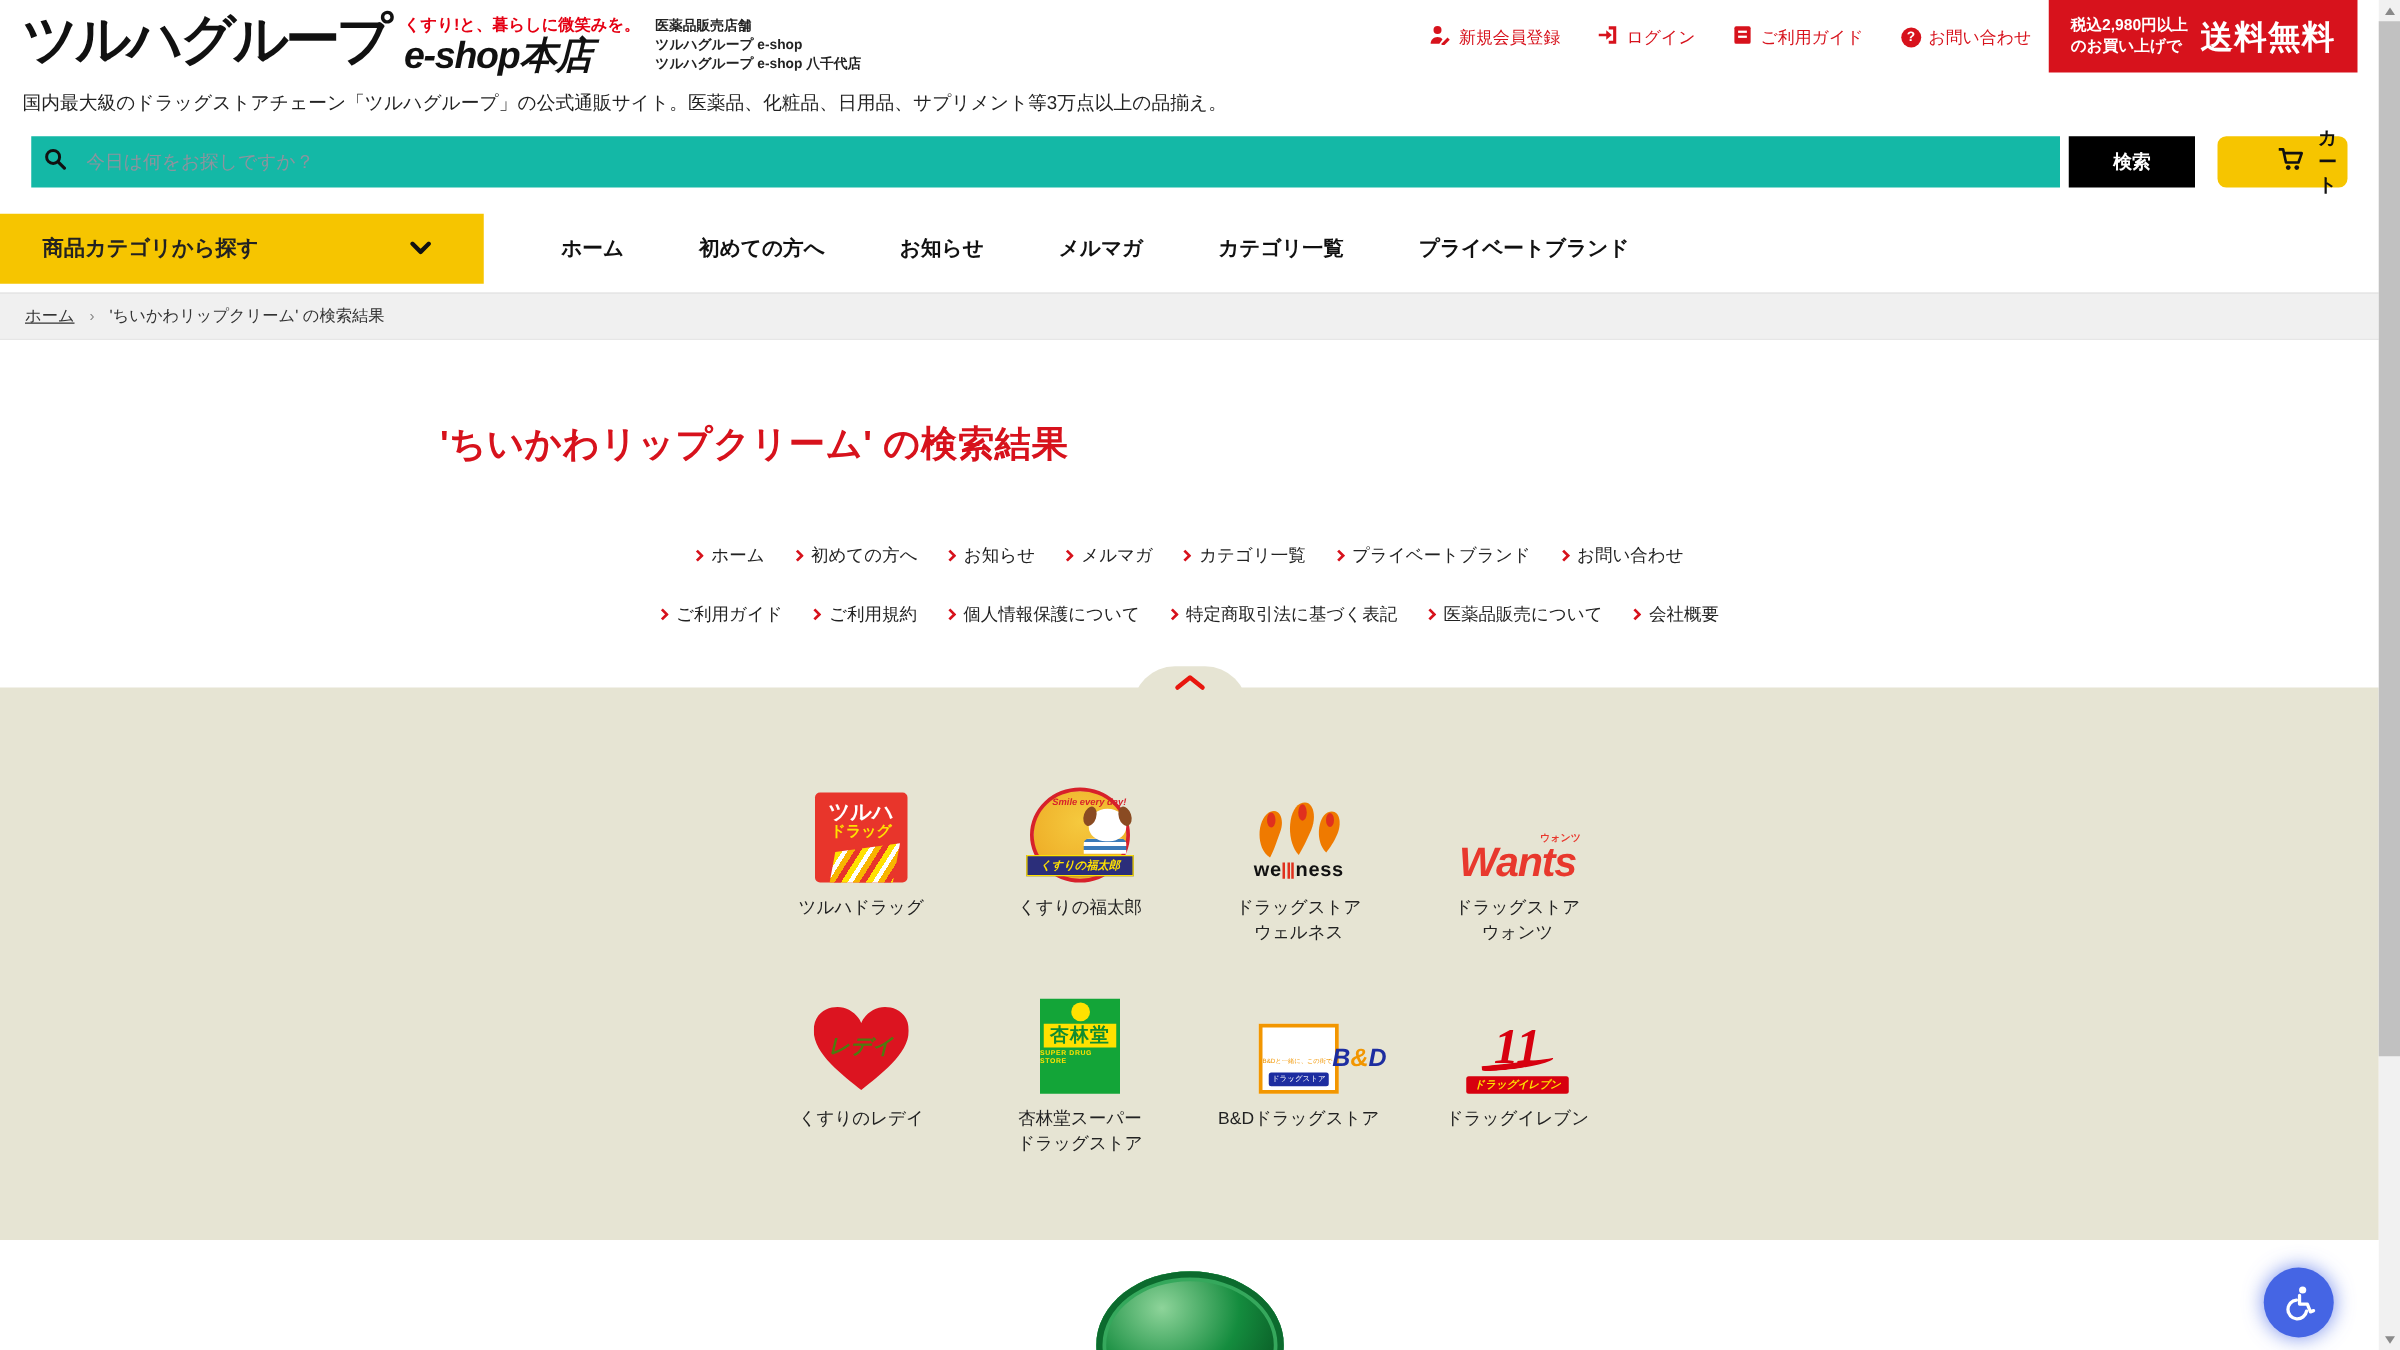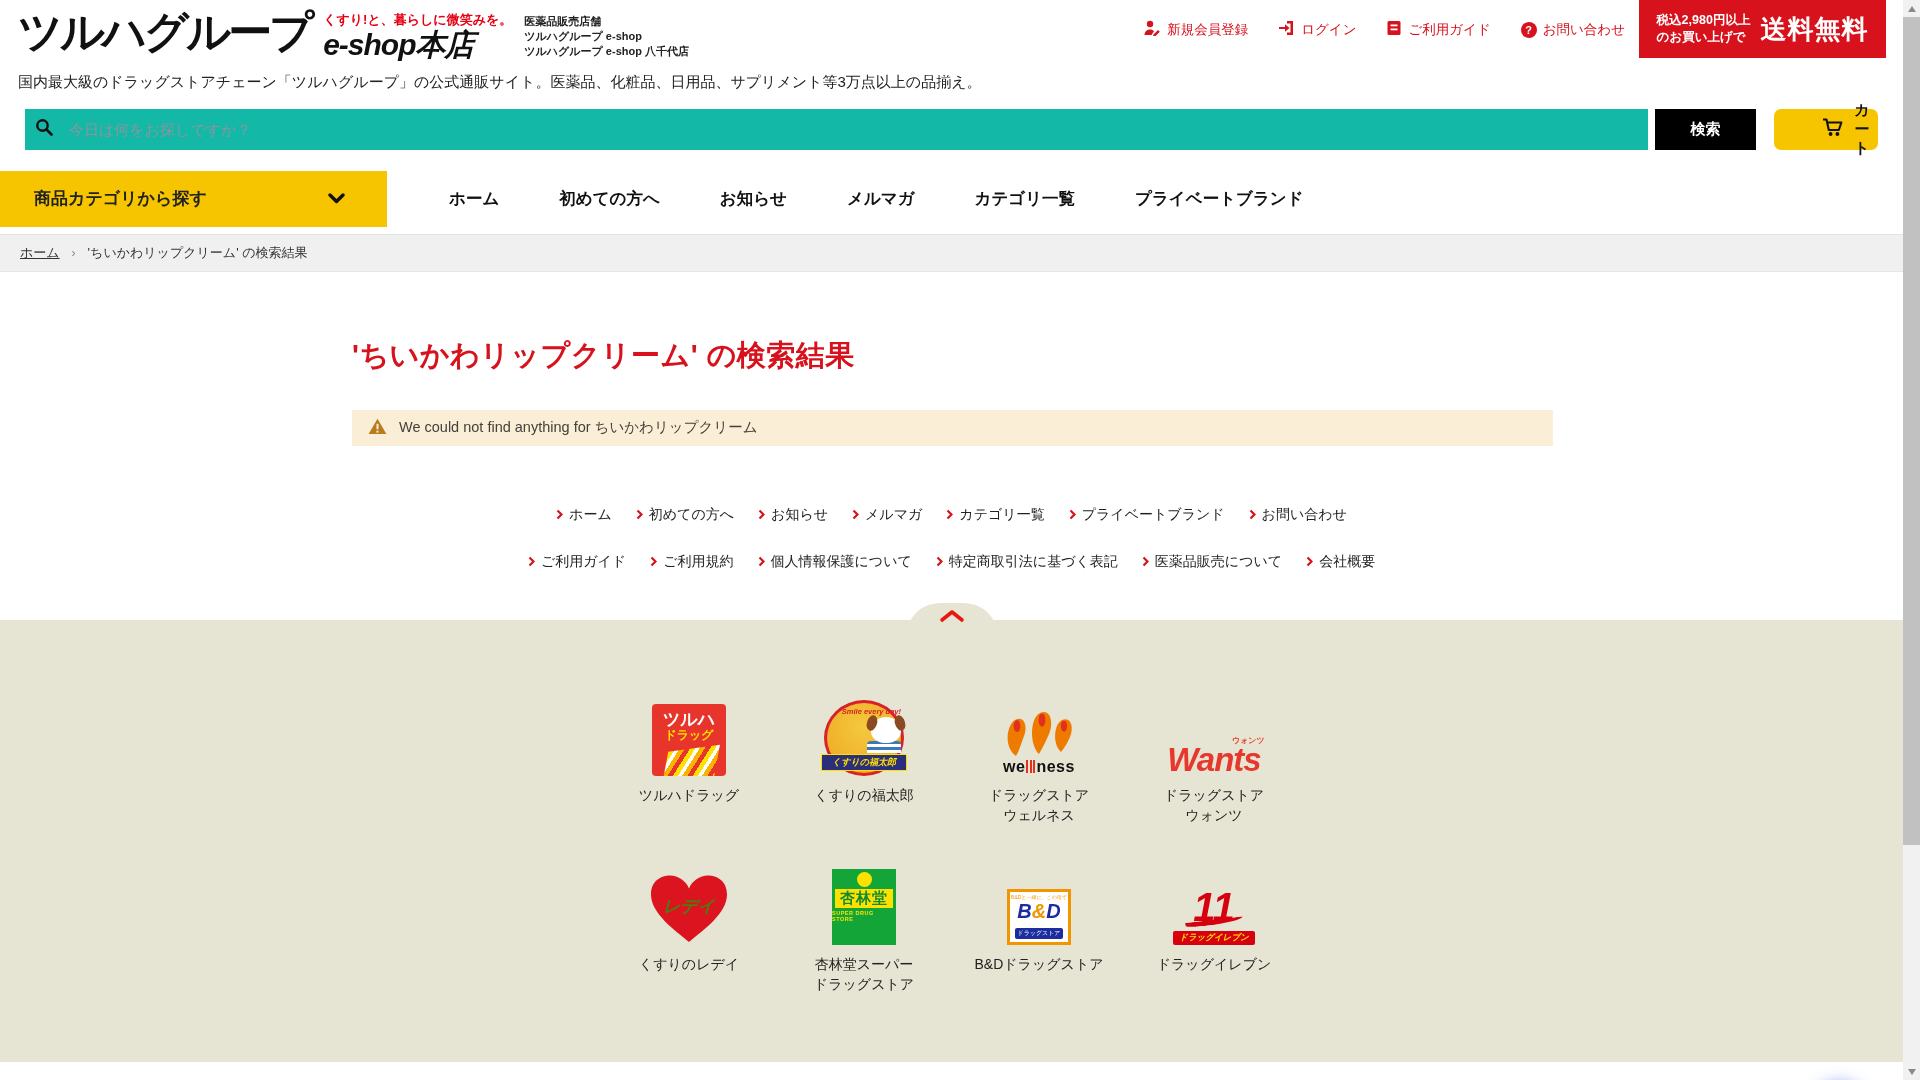--- a/index.html
+++ b/index.html
@@ -111,30 +111,30 @@
 
   
   .lg-kyor { width:64px; height:76px; background:#13a538; display:flex; flex-direction:column; align-items:center; padding-top:3px; }
   .lg-kyor .smile { width:15px; height:15px; border-radius:50%; background:#ffe100; }
   .lg-kyor .nameband { background:#ffe100; width:58px; text-align:center; margin-top:2px; padding:0 1px; }
   .lg-kyor .nameband span { color:#0f8c30; font-weight:900; font-size:15px; letter-spacing:1px; }
   .lg-kyor .sub { color:#ffe100; font-weight:bold; font-size:5.5px; margin-top:2px; letter-spacing:0.5px; }
 
   
   .lg-bd { width:64px; height:56px; background:#fff; border:3px solid #f29600; position:relative;
-     display:flex; flex-direction:column; align-items:center; }
+     display:flex; flex-direction:row; align-items:center; }
   .lg-bd .toptxt { color:#f29600; font-size:5px; margin-top:2px; white-space:nowrap; }
   .lg-bd .mark { font-size:20px; font-weight:900; font-style:italic; color:#1d2da0; line-height:1.1; }
   .lg-bd .mark em { color:#f29600; font-style:italic; }
   .lg-bd .bdband { position:absolute; bottom:3px; left:5px; right:5px; background:#1d2da0; color:#fff;
      font-size:6px; text-align:center; border-radius:2px; padding:1px 0; }
 
   
   .lg-eleven { display:flex; flex-direction:column; align-items:center; }
-  .lg-eleven .num { color:#d7000f; font-size:40px; font-weight:900; font-style:italic; line-height:0.9; }
+  .lg-eleven .num { color:#d7000f; font-size:40px; font-weight:900; font-style:italic; line-height:0.9;font-family:Liberation Serif, serif; }
   .lg-eleven .swoosh { width:58px; height:8px; border-bottom:5px solid #d7000f; border-radius:0 0 100% 40%; margin-top:-8px; transform:rotate(-6deg); }
   .lg-eleven .band { margin-top:6px; background:#d7000f; color:#ffe100; font-weight:bold; font-style:italic;
      font-size:8.5px; padding:1px 6px; border-radius:2px; white-space:nowrap; }
 
   
   .bottom-area { position:relative; height:95px; background:#fff; }
   .seal { position:absolute; left:50%; transform:translateX(-50%); top:25px; width:150px; height:118px; border-radius:50%;
      background:radial-gradient(ellipse at 35% 25%, #8ed49a, #148c3e 45%, #0a5c26 75%, #06401a);
      display:flex; flex-direction:column; align-items:center; box-shadow:inset 0 0 0 5px #0c6b2e, inset 0 0 0 8px #35a85c; }
   .a11y-btn { position:absolute; right:36px; bottom:17px; width:56px; height:56px; border-radius:50%;
@@ -261,30 +261,20 @@
 
   <div class="breadcrumb">
     <a class="bc-home">ホーム</a>
     <span class="bc-sep">›</span>
     <span>'ちいかわリップクリーム' の検索結果</span>
   </div>
 
   <main>
     <h1 class="results-title">'ちいかわリップクリーム' の検索結果</h1>
 
-    <div class="warning-box">
-      <span>
-        <svg width="19" height="17" viewBox="0 0 19 17">
-            <path d="M9.5 0.8 18.4 16H0.6Z" fill="#b97c1c"></path>
-            <rect x="8.5" y="5.8" width="2" height="5.4" fill="#fbeed7"></rect>
-            <rect x="8.5" y="12.6" width="2" height="2" fill="#fbeed7"></rect>
-          </svg>
-      </span>
-      <span>We could not find anything for ちいかわリップクリーム</span>
-    </div>
 
     <div class="footer-links">
       <div class="fl-row">
         <a class="fl-item">
             <svg class="chevron-red" width="7" height="11" viewBox="0 0 7 11">
               <polyline points="1.5,1.5 5.5,5.5 1.5,9.5" fill="none" stroke="#d7121c" stroke-width="2.2"></polyline>
             </svg>
             <span>ホーム</span>
           </a>
         <a class="fl-item">

